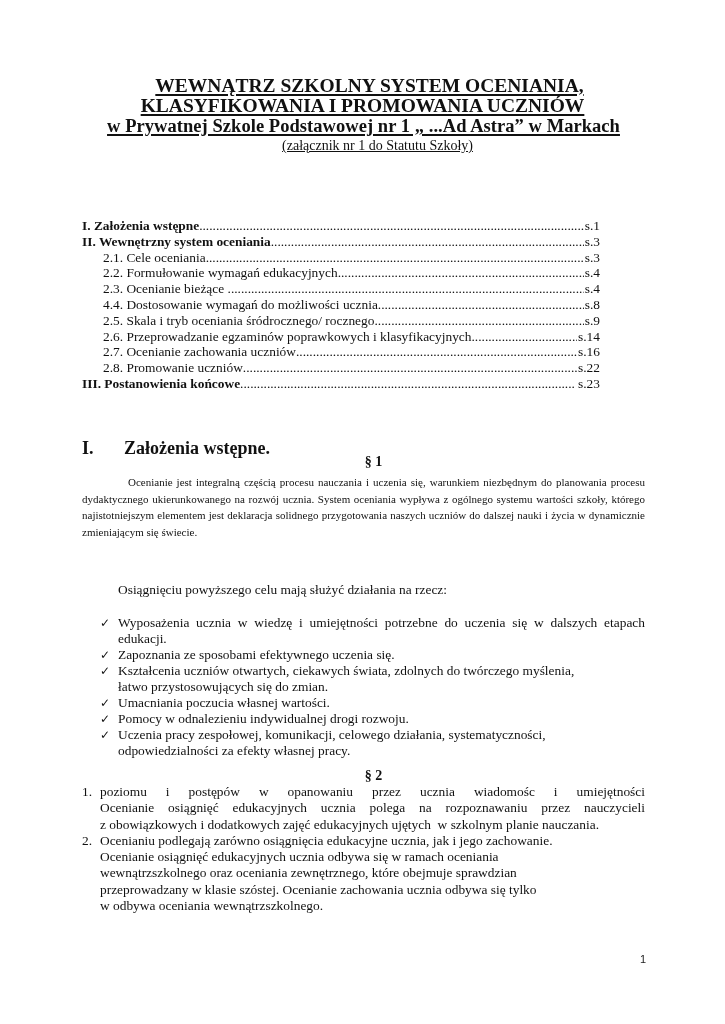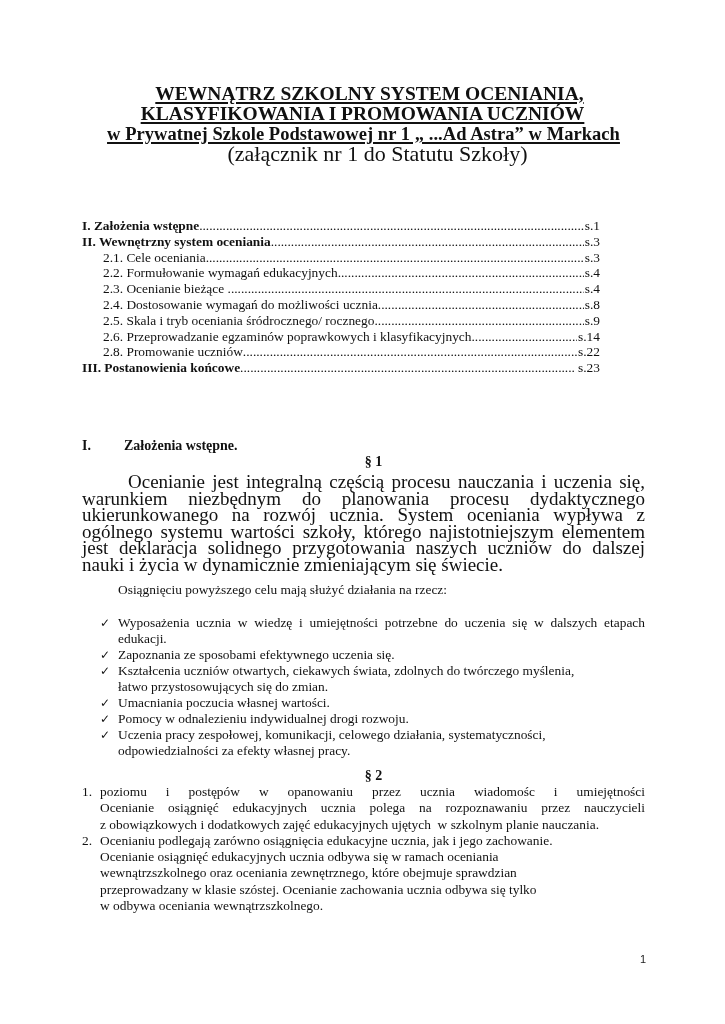--- a/index.html
+++ b/index.html
@@ -3,41 +3,41 @@
   <meta charset="utf-8">
   <style>
     html, body { margin: 0; padding: 0; background: #ffffff; }
     body {
       width: 725px; height: 1024px; position: relative; overflow: hidden;
       font-family: "Liberation Serif", "DejaVu Serif", serif;
       color: #111111;
     }
     .page { position: absolute; left: 0; top: 0; width: 725px; height: 1024px; }
 
-    .title-block { position: absolute; left: 0; top: 84px; width: 725px; text-align: center; }
+    .title-block { position: absolute; left: 0; top: 76px; width: 725px; text-align: center; }
     .title-line { font-weight: bold; font-size: 19.5px; line-height: 20px; text-decoration: underline; text-decoration-thickness: 1.5px; text-underline-offset: 2px; }
     .title-line.l1 { margin-left: 14px; }
     .title-line.l3 { font-size: 18.5px; letter-spacing: 0.05px; margin-left: 2px; }
-    .subtitle { font-size: 22px; line-height: 20px; margin-left: 30px; }
+    .subtitle { font-size: 14px; line-height: 20px; margin-left: 30px; text-decoration: underline; }
 
     .toc { position: absolute; left: 82px; top: 218px; width: 518px; font-size: 13.4px; line-height: 15.8px; }
     .toc-row { display: flex; align-items: flex-end; white-space: nowrap; }
     .toc-row.sub { padding-left: 21px; }
     .toc-row.main .toc-label { font-weight: bold; }
     .toc-dots { flex: 1; overflow: hidden; white-space: nowrap; }
     .toc-dots::before { content: "........................................................................................................................................................................................................................"; }
     .toc-page { padding-left: 1px; }
 
-    .section-head { position: absolute; left: 82px; top: 438px; font-size: 14px; font-weight: bold; }
+    .section-head { position: absolute; left: 82px; top: 438px; font-size: 18px; font-weight: bold; }
     .section-num { display: inline-block; width: 42px; }
     .para-mark { position: absolute; left: 0; width: 725px; text-align: center; font-size: 14px; font-weight: bold; margin-left: 11px; }
     .pm1 { top: 454px; }
     .pm2 { top: 768px; }
 
-    .para1 { position: absolute; left: 82px; top: 474px; width: 563px; font-size: 19px; line-height: 16.6px; text-align: justify; text-indent: 46px; }
+    .para1 { position: absolute; left: 82px; top: 474px; width: 563px; font-size: 11px; line-height: 16.6px; text-align: justify; text-indent: 46px; }
 
     .intro { position: absolute; left: 118px; top: 582px; font-size: 13.4px; line-height: 16px; }
     .checklist { position: absolute; left: 100px; top: 598px; width: 545px; font-size: 13.4px; line-height: 16px; margin: 0; padding: 0; list-style: none; }
     .check-item { position: relative; padding-left: 18px; }
     .check-item .check-icon { position: absolute; left: 0; top: 0; font-family: "DejaVu Sans", sans-serif; font-size: 12px; }
     .check-item.justify .check-text { text-align: justify; display: block; margin-top: 17px; }
 
     .numlist { position: absolute; left: 82px; top: 784px; width: 563px; font-size: 13.4px; line-height: 16.3px; margin: 0; padding: 0; list-style: none; }
     .num-item { position: relative; padding-left: 18px; }
     .num-item .num-label { position: absolute; left: 0; top: 0; }
@@ -78,33 +78,38 @@
       <span class="toc-label">2.2. Formułowanie wymagań edukacyjnych</span>
         <span class="toc-dots"></span>
         <span class="toc-page">s.4</span>
     </div>
     <div class="toc-row sub">
       <span class="toc-label" style="white-space:pre;">2.3. Ocenianie bieżące </span>
         <span class="toc-dots"></span>
         <span class="toc-page">s.4</span>
     </div>
     <div class="toc-row sub">
-      <span class="toc-label">2.4. Dostosowanie wymagań do możliwości ucznia</span>
+      <span class="toc-label">4.4. Dostosowanie wymagań do możliwości ucznia</span>
         <span class="toc-dots"></span>
         <span class="toc-page">s.8</span>
     </div>
     <div class="toc-row sub">
       <span class="toc-label">2.5. Skala i tryb oceniania śródrocznego/ rocznego</span>
         <span class="toc-dots"></span>
         <span class="toc-page">s.9</span>
     </div>
     <div class="toc-row sub">
       <span class="toc-label">2.6. Przeprowadzanie egzaminów poprawkowych i klasyfikacyjnych</span>
         <span class="toc-dots"></span>
         <span class="toc-page">s.14</span>
+    </div>
+    <div class="toc-row sub">
+      <span class="toc-label">2.7. Ocenianie zachowania uczniów</span>
+        <span class="toc-dots"></span>
+        <span class="toc-page">s.16</span>
     </div>
     <div class="toc-row sub">
       <span class="toc-label">2.8. Promowanie uczniów</span>
         <span class="toc-dots"></span>
         <span class="toc-page">s.22</span>
     </div>
     <div class="toc-row main">
       <span class="toc-label">III. Postanowienia końcowe</span>
         <span class="toc-dots"></span>
         <span class="toc-page" style="white-space:pre;"> s.23</span>

